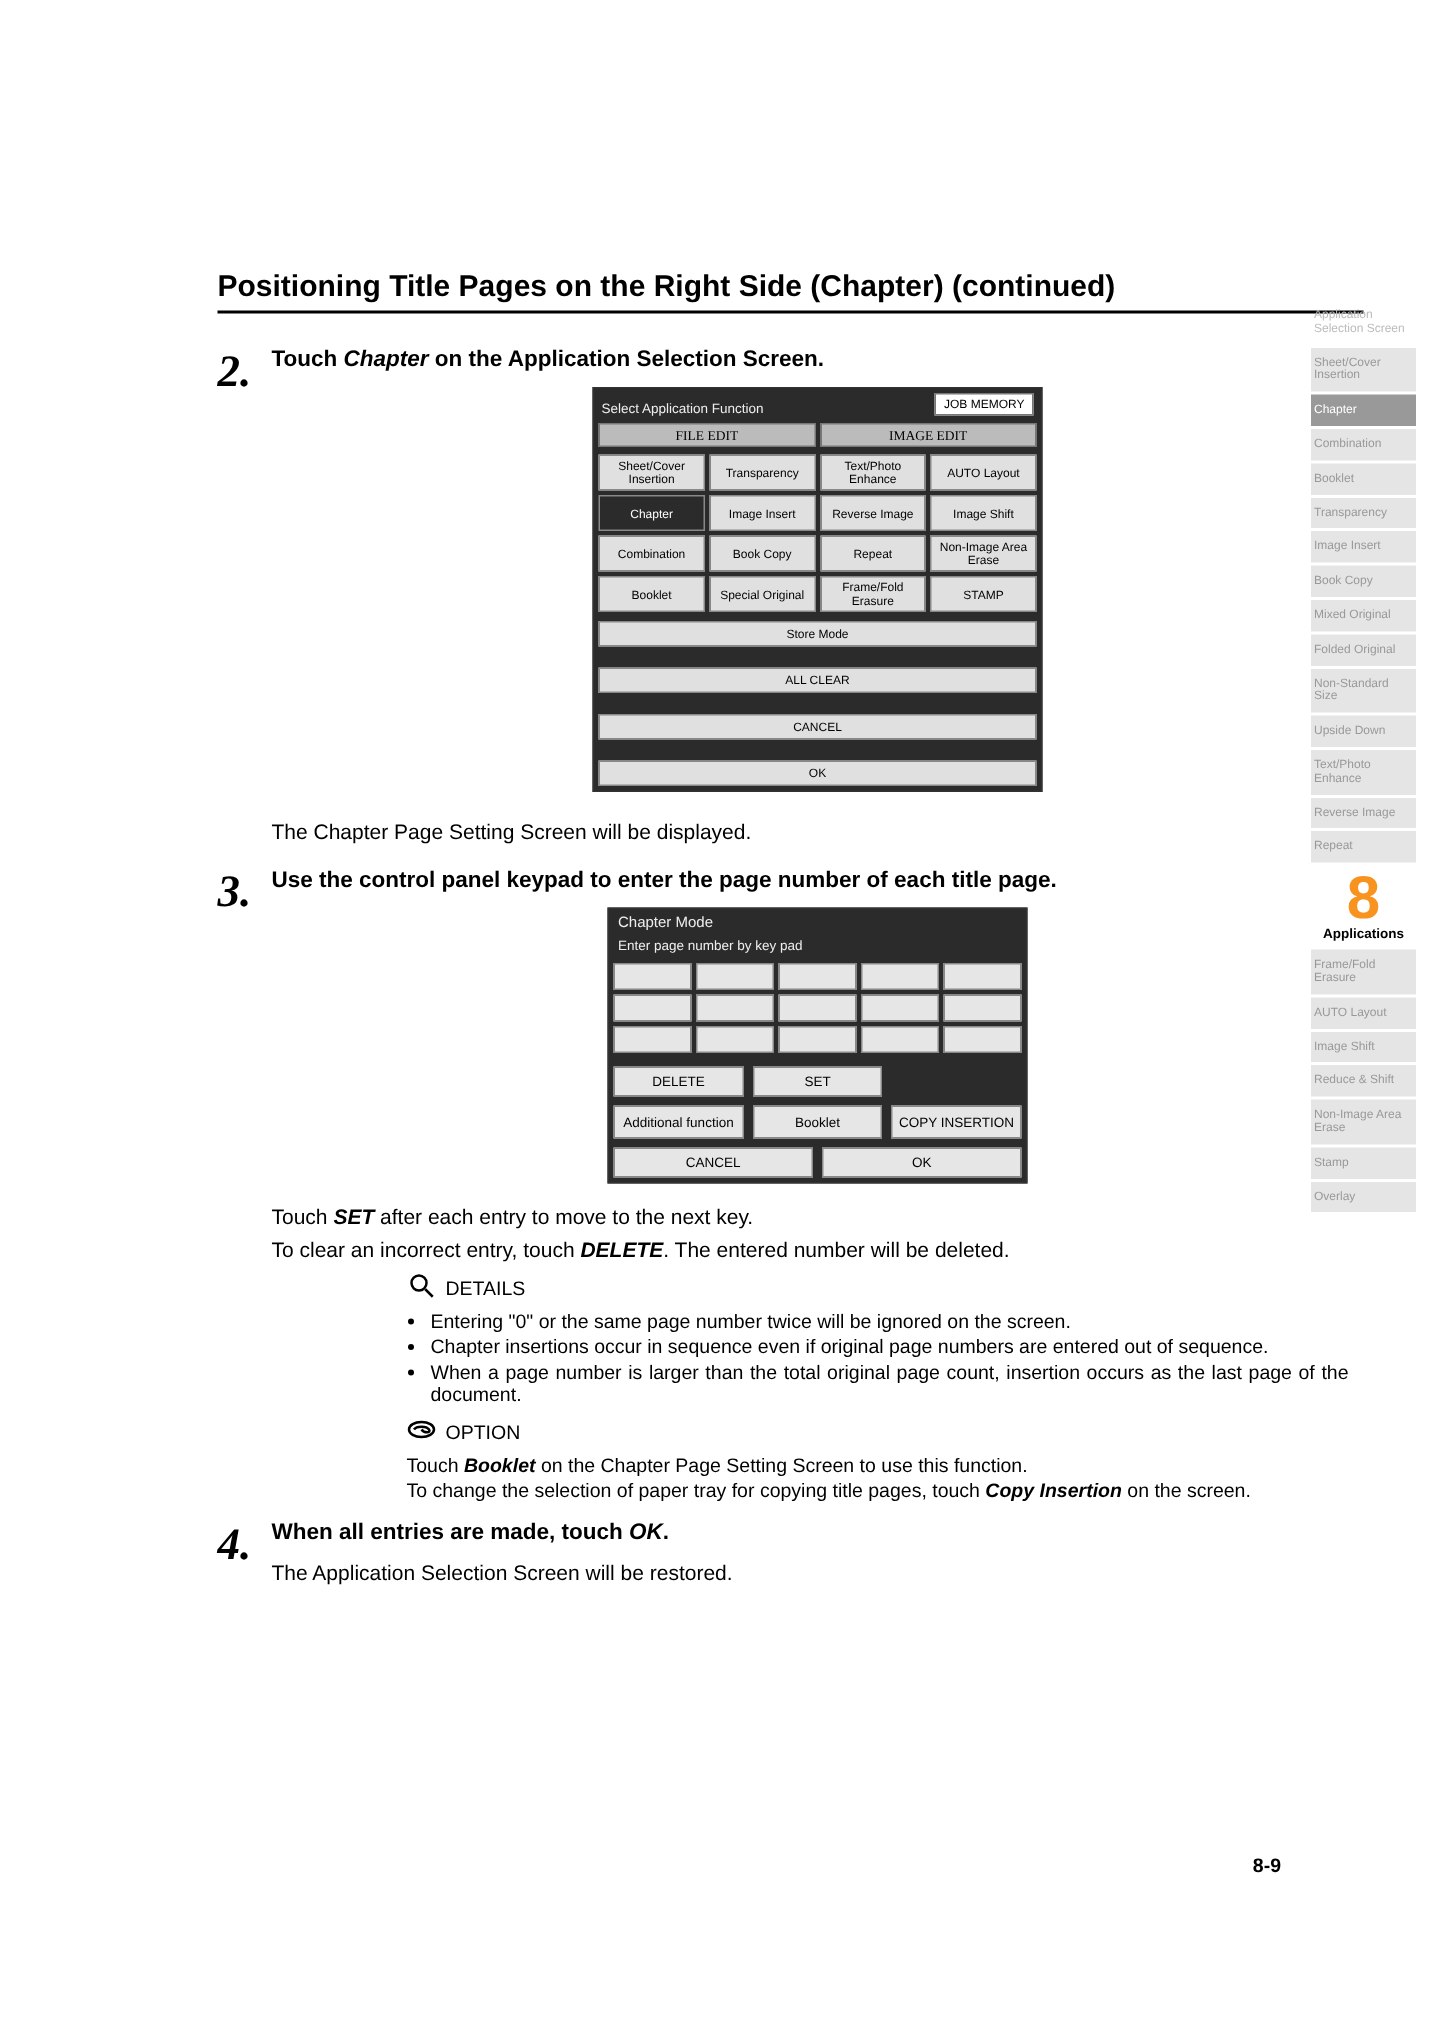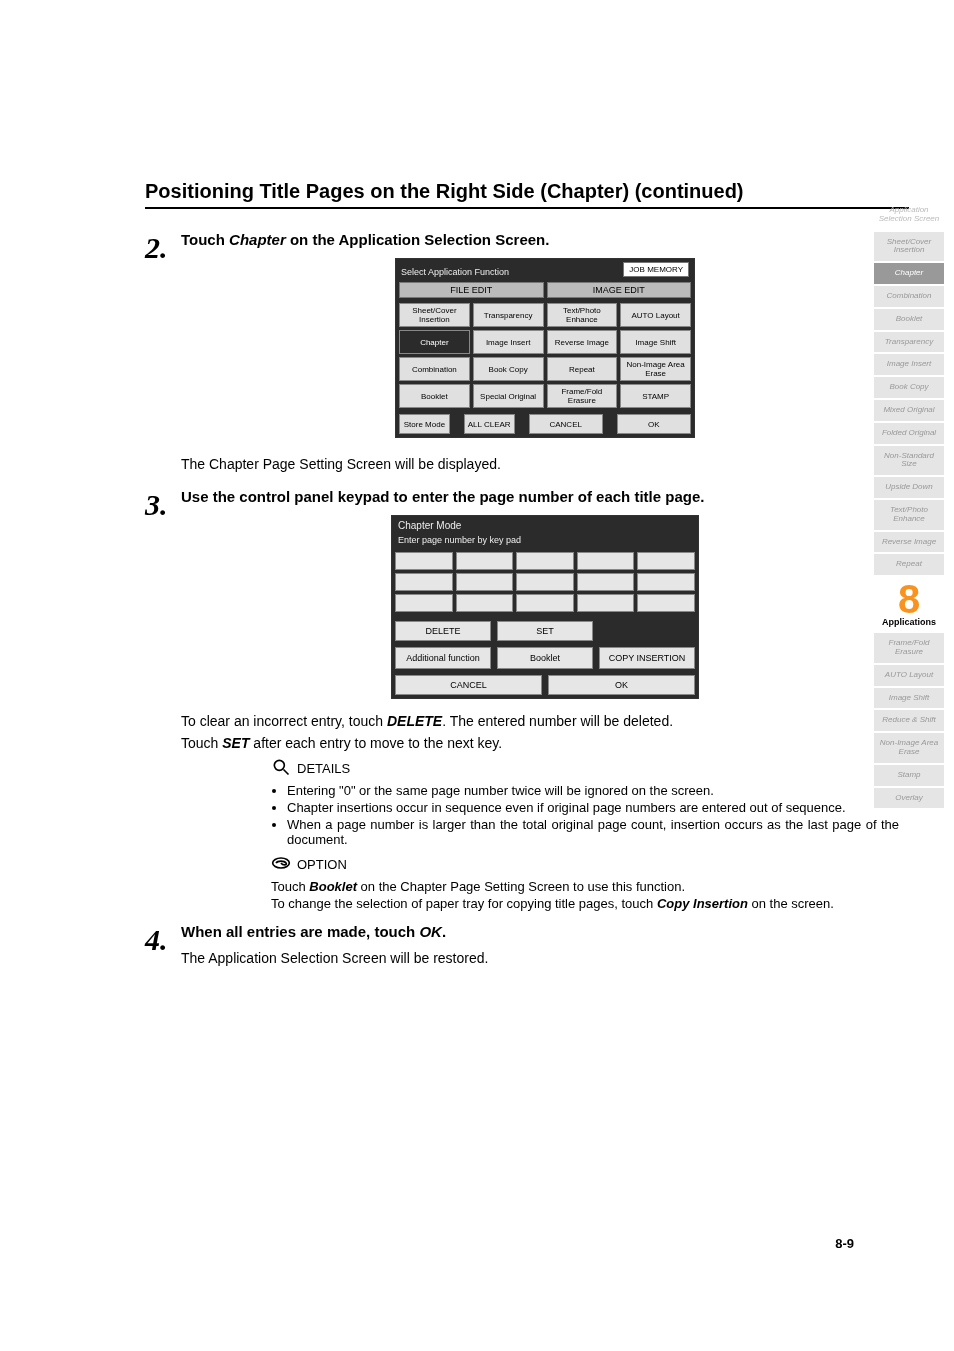--- a/index.html
+++ b/index.html
@@ -80,20 +80,21 @@
     padding: 2px 3px;
   }
   .group-label span {
     flex:1;
     background:#bbb;
     color:#000;
     text-align:center;
     padding:2px 0;
     font-size:9px;
     border:1px solid #777;
+    font-family:Liberation Serif, serif;
   }
   .app-grid {
     display: grid;
     grid-template-columns: repeat(4, 1fr);
     gap: 3px;
     padding: 3px;
   }
   .app-btn {
     background: #e0e0e0;
     color:#000;
@@ -106,27 +107,28 @@
     overflow:hidden;
   }
   .app-btn.sel {
     background:#2b2b2b;
     color:#fff;
   }
   .app-bottom {
     display:flex;
     gap:14px;
     padding:3px;
+    flex-direction:column;
   }
   .app-bottom .app-btn { flex:1; height:20px; }
   .app-bottom .wide { flex:1.5; }
 
   
   .ch-screen {
-    width: 308px;
+    width: 280px;
     margin: 4px auto 14px auto;
     border:1px solid #333;
     background:#2b2b2b;
     font-size:9px;
   }
   .ch-title { color:#eee; padding:4px 6px; font-size:10px; }
   .ch-sub { color:#eee; padding:0 6px 4px 6px; font-size:9px; }
   .ch-rows { padding:3px; }
   .ch-row { display:flex; gap:3px; margin-bottom:3px; }
   .ch-cell {
@@ -161,25 +163,23 @@
     position: absolute;
     top: 200px;
     right: 10px;
     width: 70px;
     display: flex;
     flex-direction: column;
     gap: 2px;
   }
   .side-item {
     font-size: 8px;
-    text-align: center;
     color: #bbb;
     padding: 6px 2px;
     line-height: 1.1;
-    font-style: italic;
   }
   .side-item.boxed {
     background: #e5e5e5;
     color: #999;
   }
   .side-item.active {
     background: #999;
     color: #fff;
   }
   .side-8 {
@@ -301,24 +301,24 @@
         <div class="ch-cell">Booklet</div>
         <div class="ch-cell">COPY INSERTION</div>
       </div>
       <div class="ch-okrow">
         <div class="ch-cell">CANCEL</div>
         <div class="ch-cell">OK</div>
       </div>
     </div>
 
     <p class="note-text">
-      <span>To clear an incorrect entry, touch </span><em class="b">DELETE</em><span>. The entered number will be deleted.</span>
+      <span>Touch </span><em class="b">SET</em><span> after each entry to move to the next key.</span>
     </p>
     <p class="note-text">
-      <span>Touch </span><em class="b">SET</em><span> after each entry to move to the next key.</span>
+      <span>To clear an incorrect entry, touch </span><em class="b">DELETE</em><span>. The entered number will be deleted.</span>
     </p>
 
     <div class="callout">
       <div class="callout-head">
         <span>
           <svg viewBox="0 0 24 24" fill="none" stroke="#000" stroke-width="2">
               <circle cx="10" cy="10" r="6"></circle>
               <line x1="15" y1="15" x2="21" y2="21"></line>
             </svg>
         </span>

